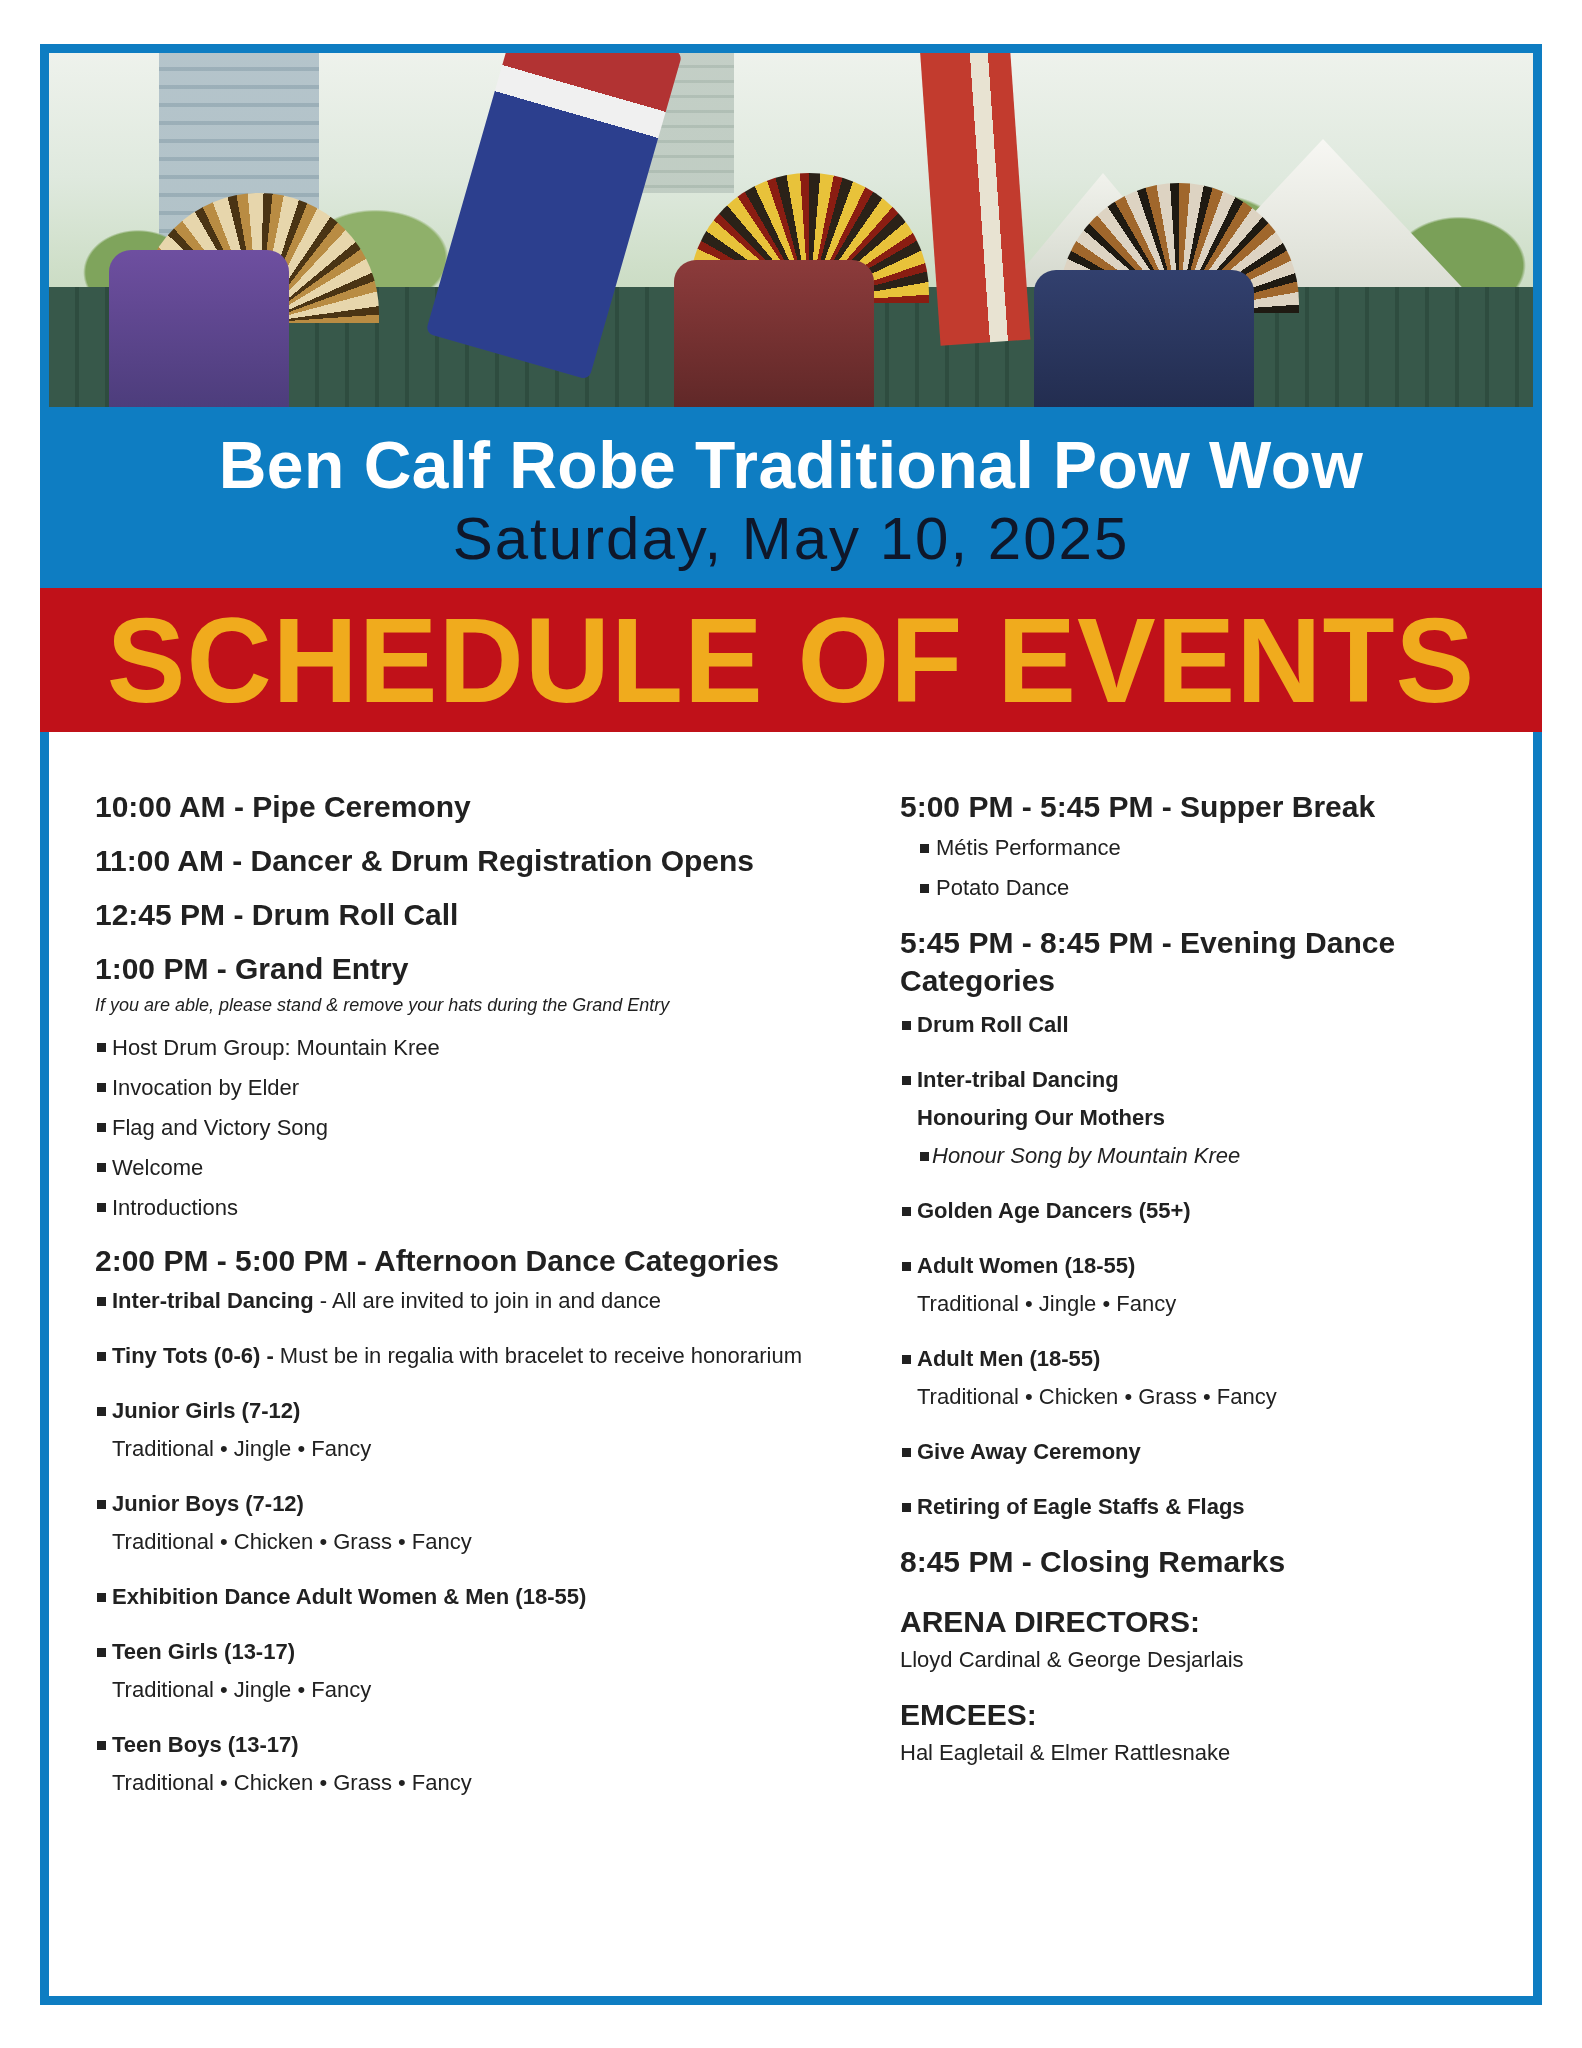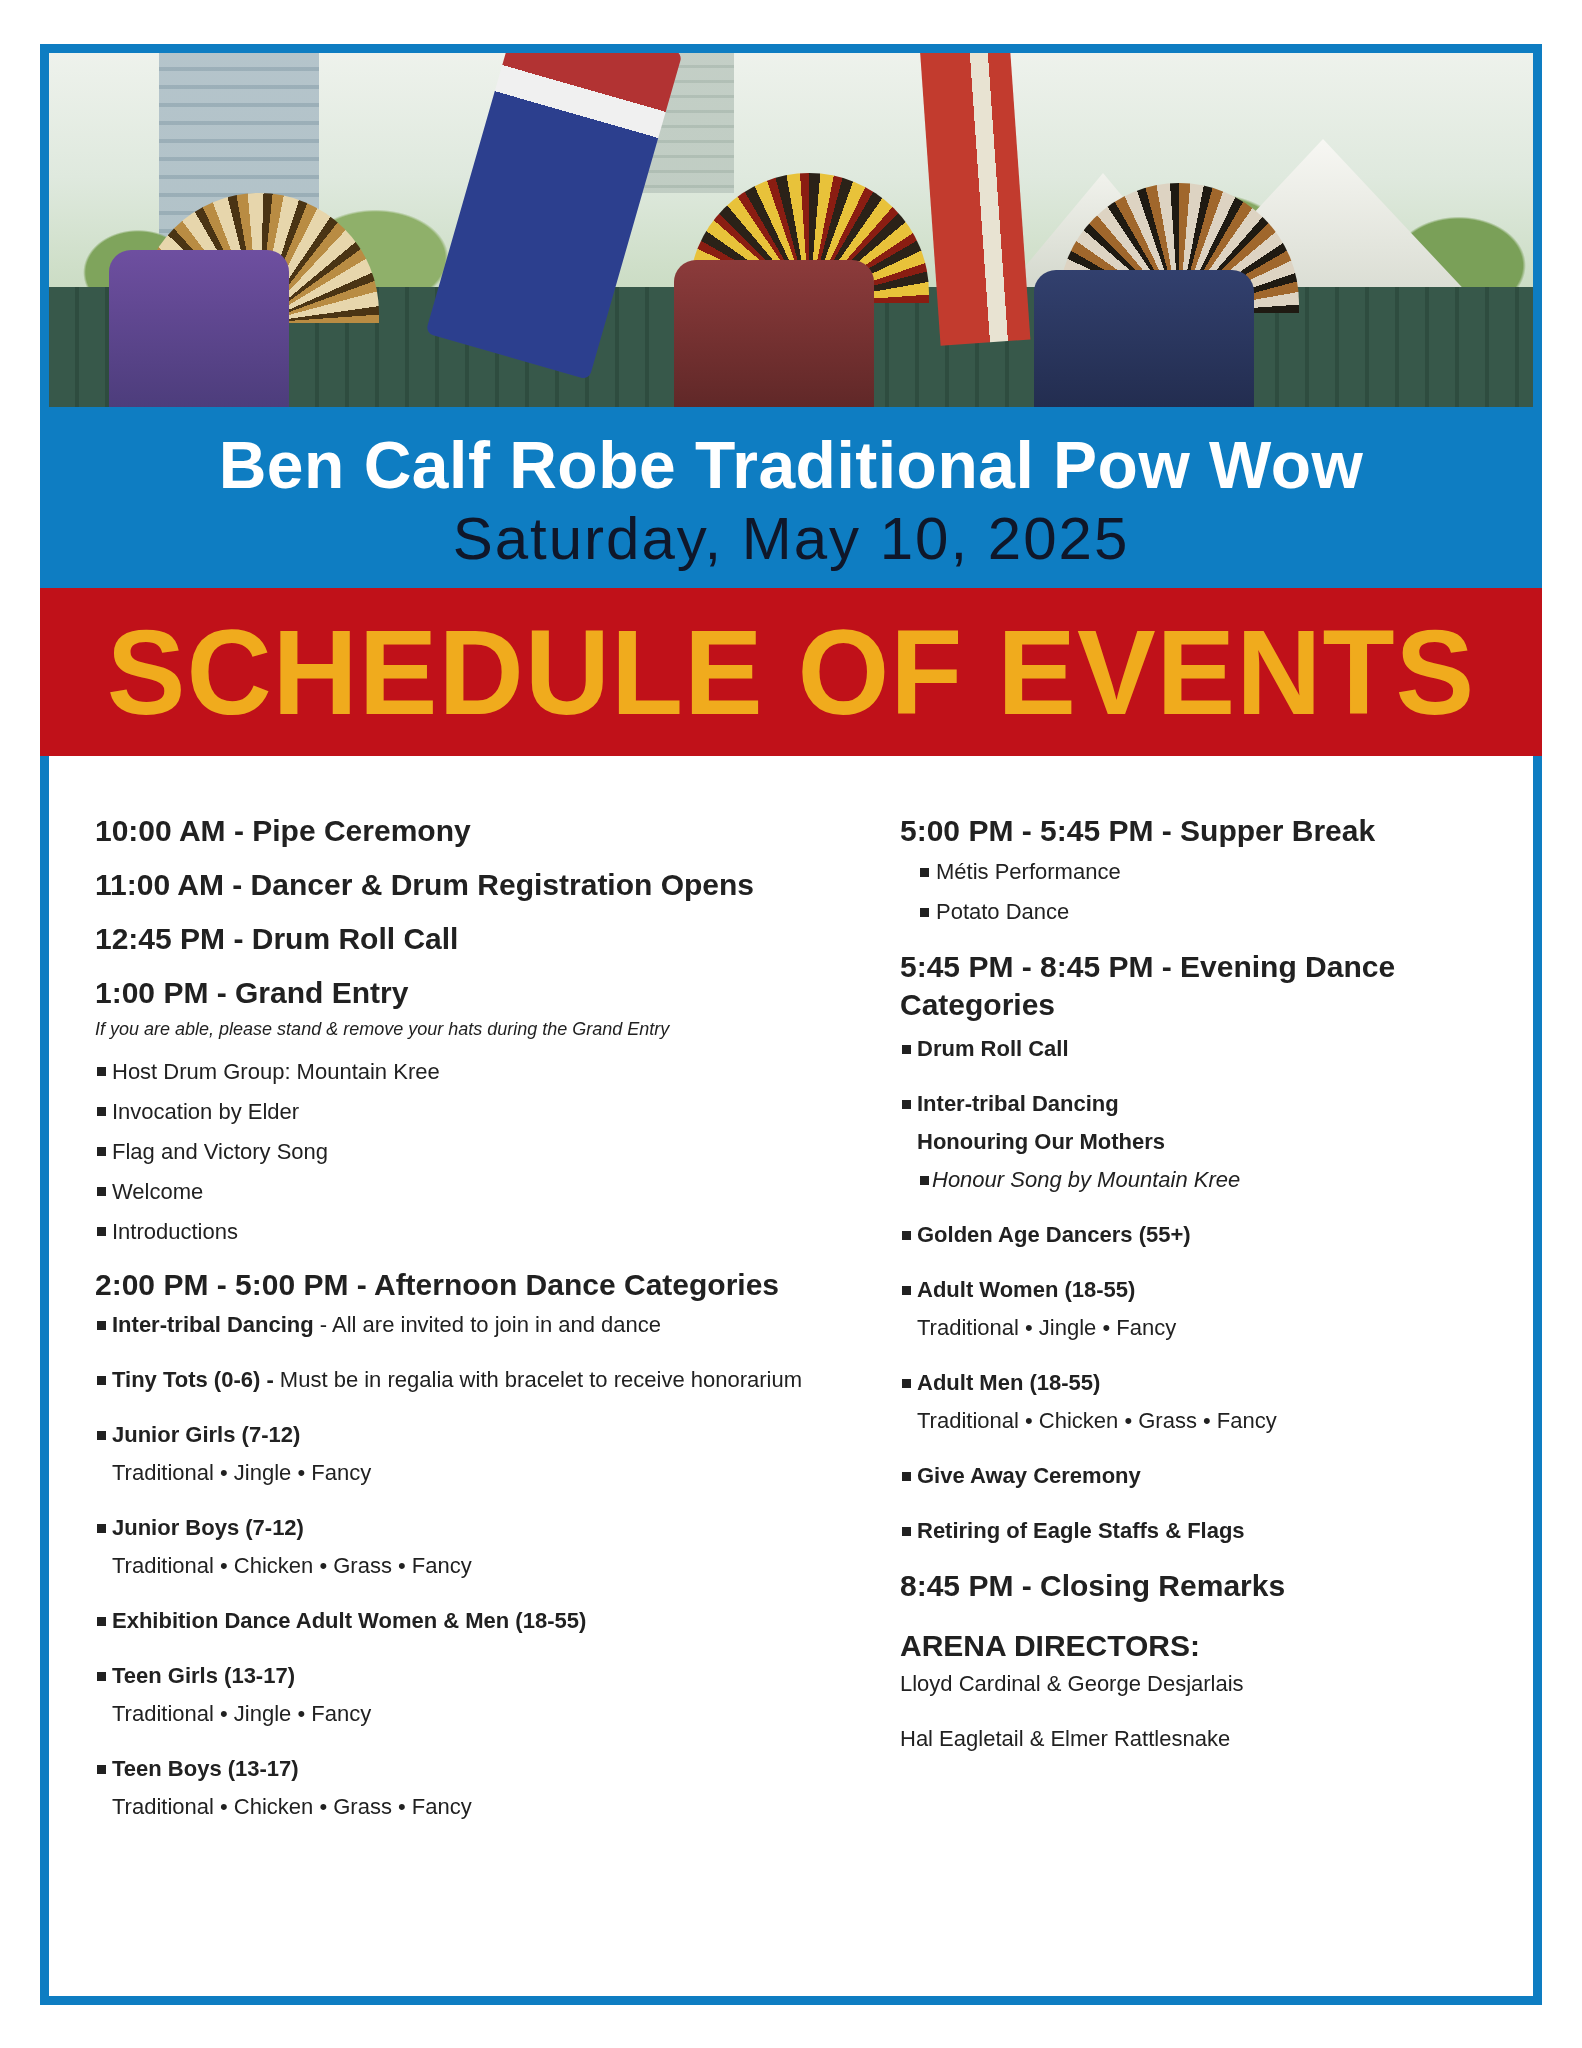--- a/index.html
+++ b/index.html
@@ -57,21 +57,21 @@
     background:linear-gradient(180deg,#32406e,#222c4e);}
   
   .blue-banner{
     height:181px; margin:0 -9px; background:var(--blue);
     display:flex; flex-direction:column; align-items:center; justify-content:center;
     padding-top:6px;
   }
   .title{color:#fff; font-weight:700; font-size:66px; line-height:76px; letter-spacing:.5px; text-align:center;}
   .date{color:#0f172a; font-weight:400; font-size:60px; line-height:72px; letter-spacing:2px; text-align:center;}
   .red-banner{
-    height:168px; margin:0 -9px; background:var(--red);
+    height:144px; margin:0 -9px; background:var(--red);
     display:flex; align-items:center; justify-content:center;
   }
   .red-banner .bt{
     color:var(--gold); font-weight:700; font-size:118px; letter-spacing:1px; line-height:1;
     transform:scaleY(1.02);
   }
   
   .cols{position:relative; height:1386px;}
   .col{position:absolute; top:56px;}
   .col.left{left:46px; width:812px;}
@@ -235,18 +235,19 @@
         <span class="b">Retiring of Eagle Staffs &amp; Flags</span>
       </div>
 
       <div class="h" style="margin-bottom:22px;">8:45 PM - Closing Remarks</div>
 
       <div class="block">
         <div class="h flush">ARENA DIRECTORS:</div>
         <div class="li" style="padding-left:0;">Lloyd Cardinal &amp; George Desjarlais</div>
       </div>
       <div class="block">
+        <div class="h flush">EMCEES:</div>
         <div class="li" style="padding-left:0;">Hal Eagletail &amp; Elmer Rattlesnake</div>
       </div>
     </div>
 
   </div>
 </div>
 
 </body></html>

